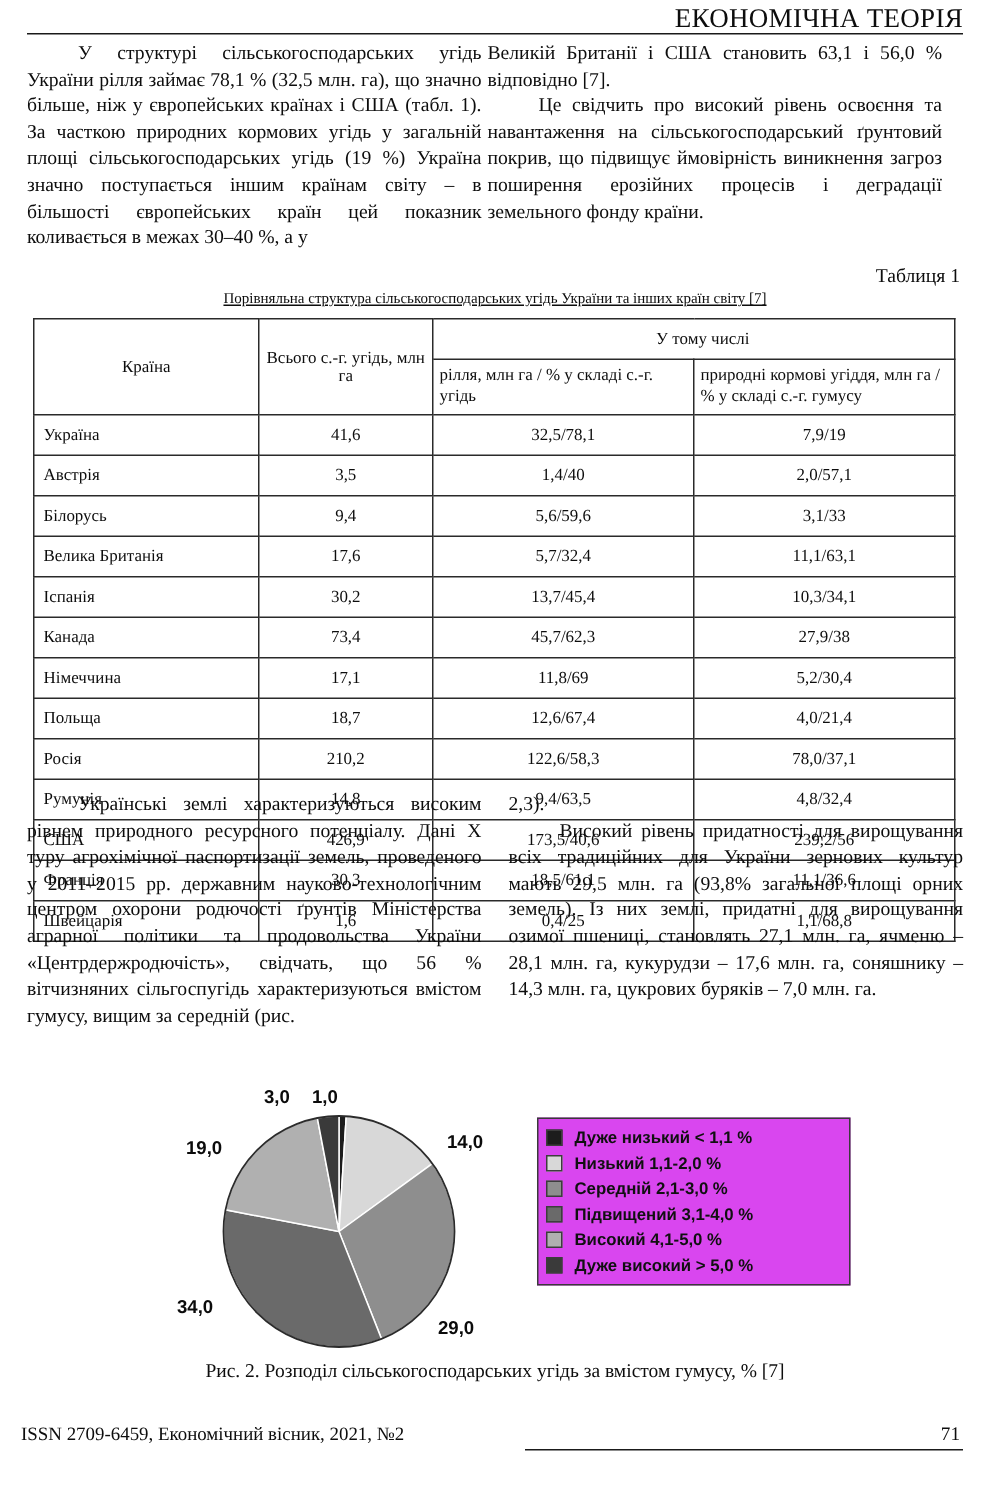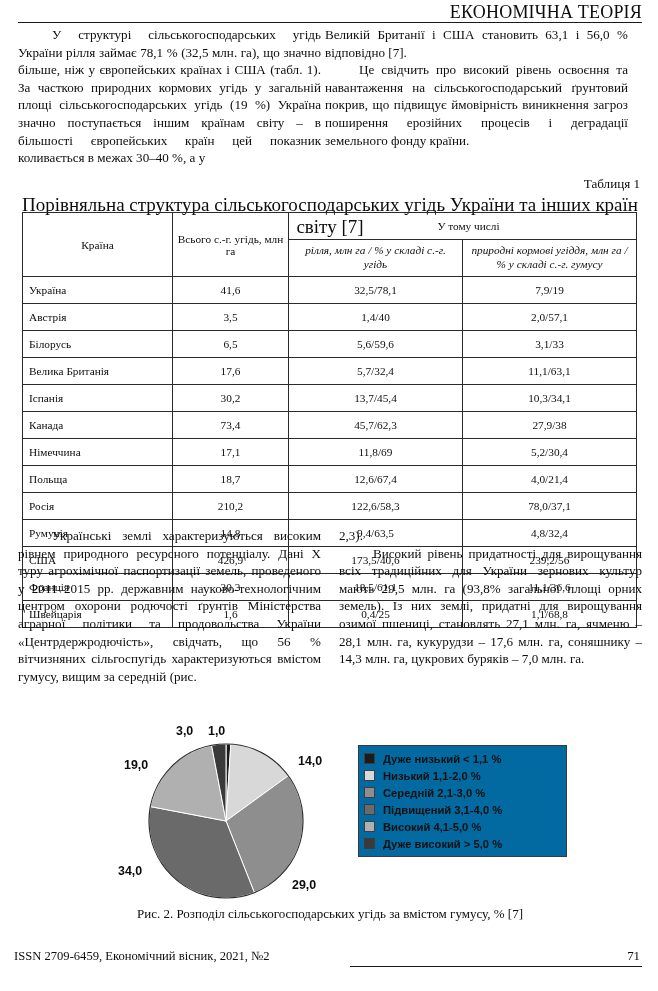--- a/index.html
+++ b/index.html
@@ -74,43 +74,44 @@
     position: absolute;
     top: 176px;
     right: 18px;
     font-size: 13.1px;
   }
   .table-caption {
     position: absolute;
     top: 194px;
     left: 18px;
     width: 624px;
-    font-size: 19px;
+    font-size: 10px;
     text-align: center;
+    text-decoration: underline;
   }
   .data-table {
     position: absolute;
     top: 212px;
     left: 22px;
     width: 614px;
     border-collapse: collapse;
     font-size: 11.3px;
     table-layout: fixed;
   }
   .data-table th,
   .data-table td {
     border: 1px solid #2a2a2a;
     padding: 2px 4px;
     font-weight: normal;
     vertical-align: middle;
   }
   .data-table th.h-country { text-align: center; height: 26px; }
   .data-table th.h-total   { text-align: center; }
   .data-table th.h-group   { text-align: center; height: 22px; padding-left: 16px; }
-  .data-table th.h-sub     { text-align: center; line-height: 1.2; height: 32px; font-style: italic; }
+  .data-table th.h-sub     { text-align: left; line-height: 1.2; height: 32px; }
   .data-table td.c-country { text-align: left;  padding-left: 6px; height: 22px; margin-left: 21px; }
   .data-table td.c-num     { text-align: center; }
 
   
   .cols-lower {
     position: absolute;
     top: 527px;
     left: 18px;
     width: 624px;
     display: flex;
@@ -143,21 +144,21 @@
     color: #0b0b0b;
     white-space: nowrap;
   }
 
   .legend {
     position: absolute;
     left: 340px;
     top: 19px;
     width: 196px;
     border: 1px solid #3a3a3a;
-    background: #0369a1;
+    background: #d946ef;
     padding: 4px 6px 4px 5px;
   }
   .legend-row {
     display: flex;
     align-items: center;
     height: 17px;
   }
   .legend-swatch {
     width: 9px;
     height: 9px;
@@ -261,21 +262,21 @@
           <td class="c-num">7,9/19</td>
         </tr>
         <tr>
           <td class="c-country">Австрія</td>
           <td class="c-num">3,5</td>
           <td class="c-num">1,4/40</td>
           <td class="c-num">2,0/57,1</td>
         </tr>
         <tr>
           <td class="c-country">Білорусь</td>
-          <td class="c-num">6,5</td>
+          <td class="c-num">9,4</td>
           <td class="c-num">5,6/59,6</td>
           <td class="c-num">3,1/33</td>
         </tr>
         <tr>
           <td class="c-country">Велика Британія</td>
           <td class="c-num">17,6</td>
           <td class="c-num">5,7/32,4</td>
           <td class="c-num">11,1/63,1</td>
         </tr>
         <tr>

